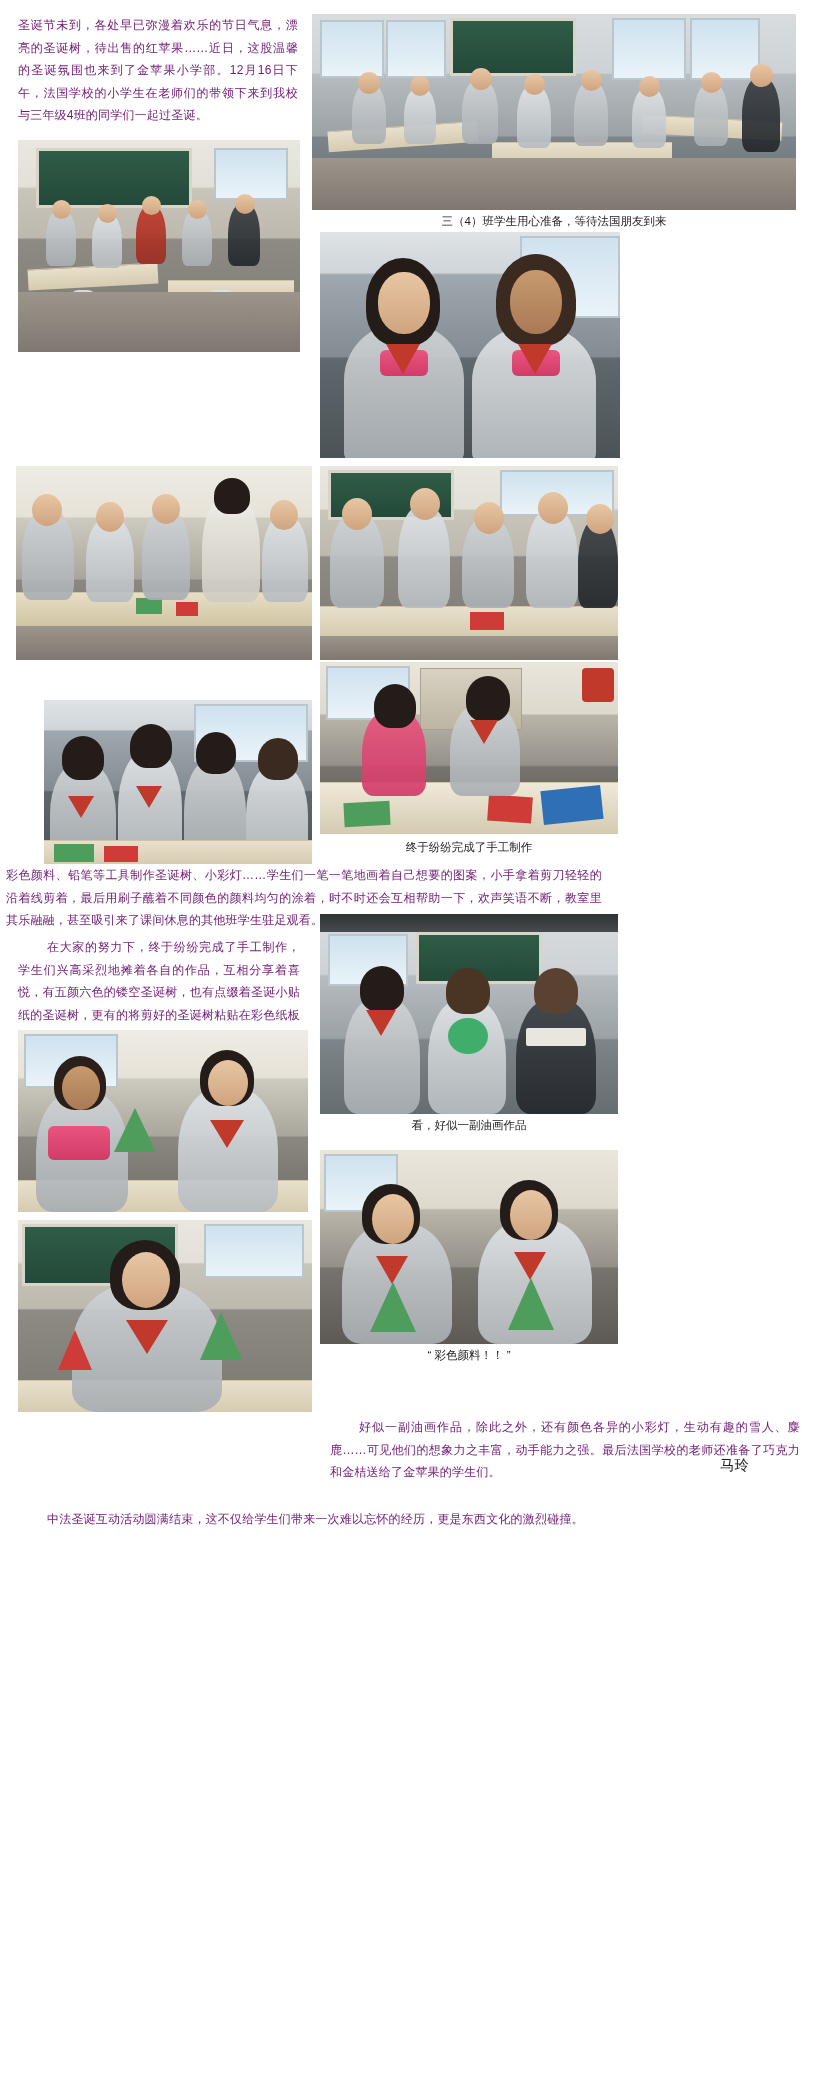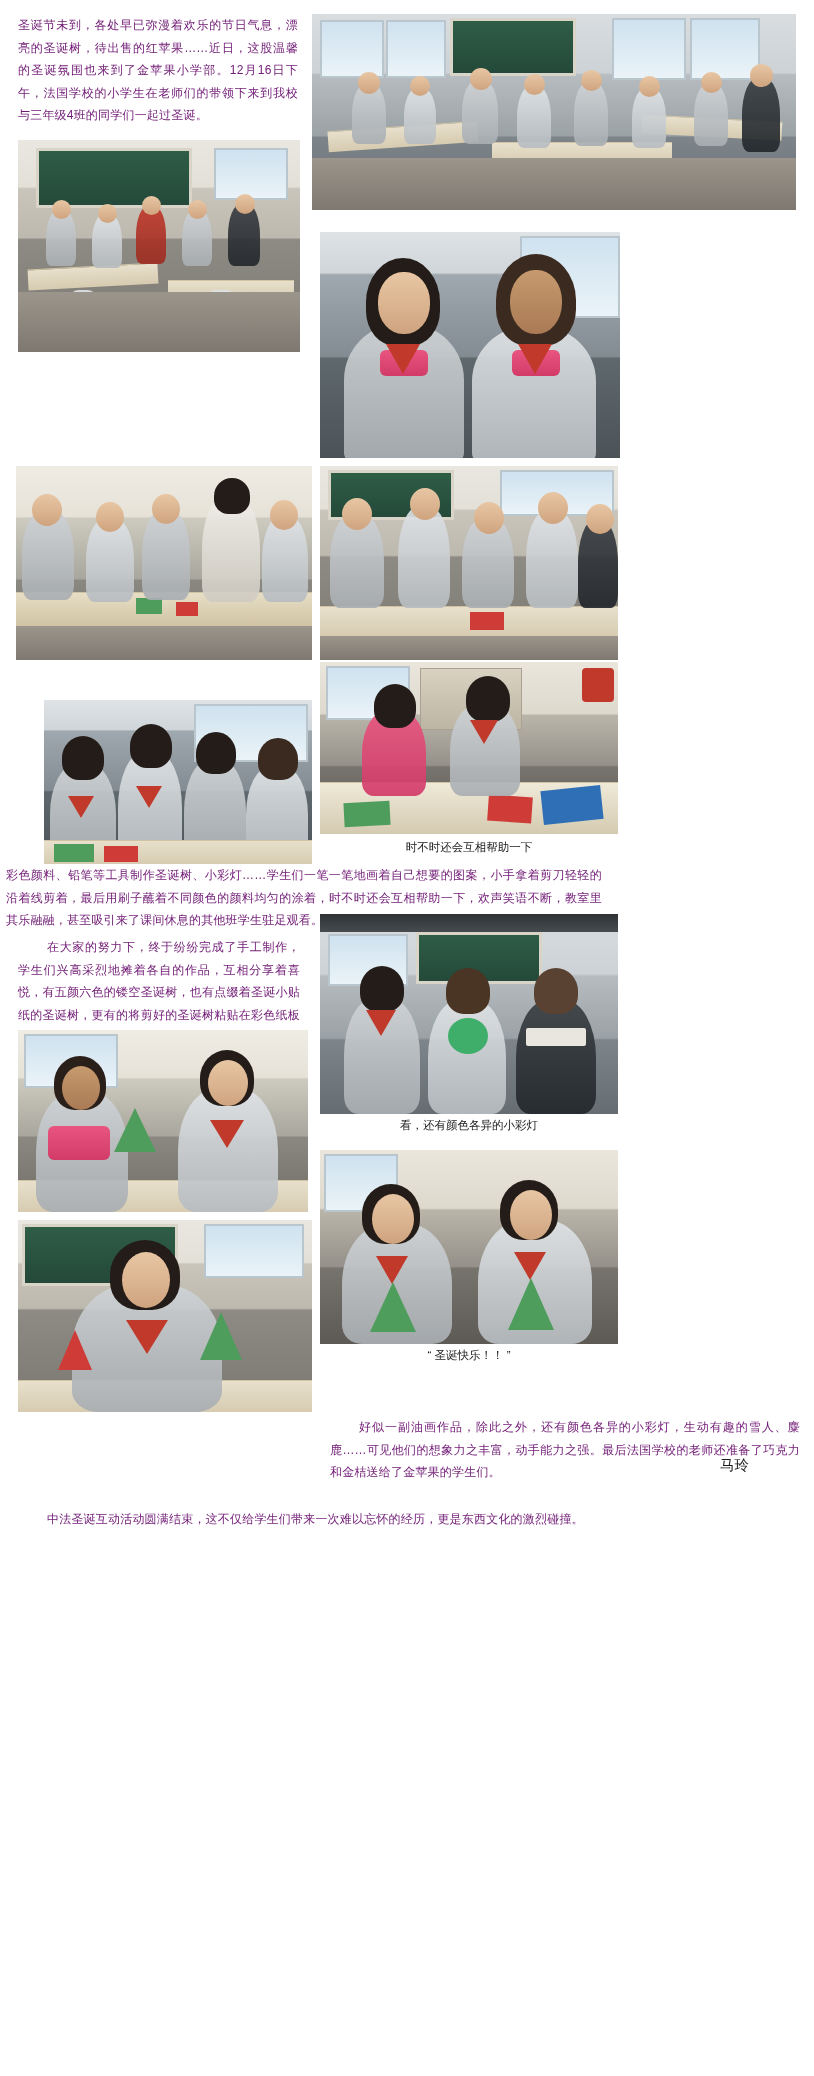--- a/index.html
+++ b/index.html
@@ -124,20 +124,21 @@
     <div class="ov uniform" style="left:262px; top:68px; width:34px; height:64px;"></div>
     <div class="head" style="left:269px; top:56px; width:21px; height:21px;"></div>
     <div class="ov uniform2" style="left:320px; top:74px; width:34px; height:60px;"></div>
     <div class="head" style="left:327px; top:62px; width:21px; height:21px;"></div>
     <div class="ov uniform" style="left:382px; top:70px; width:34px; height:62px;"></div>
     <div class="head" style="left:389px; top:58px; width:21px; height:21px;"></div>
     <div class="ov dark" style="left:430px; top:64px; width:38px; height:74px;"></div>
     <div class="head" style="left:438px; top:50px; width:23px; height:23px;"></div>
     <div class="floor" style="height:52px;"></div>
   </div>
+  <div class="caption" style="left:312px; top:214px; width:484px;">三（4）班学生用心准备，等待法国朋友到来</div>
 
   <div class="photo cls-a" style="left:18px; top:140px; width:282px; height:212px;">
     <div class="board" style="left:18px; top:8px; width:150px; height:54px;"></div>
     <div class="win" style="left:196px; top:8px; width:70px; height:48px;"></div>
     <div class="desk" style="left:10px; top:126px; width:130px; height:20px; transform:rotate(-3deg);"></div>
     <div class="desk" style="left:150px; top:140px; width:126px; height:20px;"></div>
     <div class="ov uniform" style="left:28px; top:70px; width:30px; height:56px;"></div>
     <div class="head" style="left:34px; top:60px; width:19px; height:19px;"></div>
     <div class="ov uniform2" style="left:74px; top:74px; width:30px; height:54px;"></div>
     <div class="head" style="left:80px; top:64px; width:19px; height:19px;"></div>
@@ -210,21 +211,21 @@
     <div class="bluep" style="left:222px; top:126px; width:60px; height:34px; transform:rotate(-6deg);"></div>
     <div class="redp" style="left:168px; top:134px; width:44px; height:26px; transform:rotate(4deg);"></div>
     <div class="green-paper" style="left:24px; top:140px; width:46px; height:24px; transform:rotate(-3deg);"></div>
     <div class="ov pink" style="left:42px; top:48px; width:64px; height:86px;"></div>
     <div class="hair" style="left:54px; top:22px; width:42px; height:44px;"></div>
     <div class="ov uniform" style="left:130px; top:42px; width:70px; height:92px;"></div>
     <div class="hair" style="left:146px; top:14px; width:44px; height:46px;"></div>
     <div class="tie" style="left:150px; top:58px; width:28px; height:24px; clip-path:polygon(0 0,100% 0,50% 100%);"></div>
     <div style="position:absolute; right:4px; top:6px; width:32px; height:34px; background:#c0392b; border-radius:4px;"></div>
   </div>
-  <div class="caption" style="left:320px; top:840px; width:298px;">时不时还会互相帮助一下</div>
+  <div class="caption" style="left:320px; top:840px; width:298px;">终于纷纷完成了手工制作</div>
 
   <div class="photo cls-d" style="left:44px; top:700px; width:268px; height:164px;">
     <div class="win" style="left:150px; top:4px; width:110px; height:54px;"></div>
     <div class="ov uniform" style="left:6px; top:64px; width:66px; height:100px;"></div>
     <div class="hair" style="left:18px; top:36px; width:42px; height:44px;"></div>
     <div class="ov uniform2" style="left:74px; top:52px; width:64px; height:112px;"></div>
     <div class="hair" style="left:86px; top:24px; width:42px; height:44px;"></div>
     <div class="ov uniform" style="left:140px; top:60px; width:62px; height:104px;"></div>
     <div class="hair" style="left:152px; top:32px; width:40px; height:42px;"></div>
     <div class="ov uniform2" style="left:202px; top:66px; width:62px; height:98px;"></div>
@@ -247,21 +248,21 @@
     <div class="ov uniform" style="left:24px; top:84px; width:76px; height:116px;"></div>
     <div class="hair" style="left:40px; top:52px; width:44px; height:46px;"></div>
     <div class="tie" style="left:46px; top:96px; width:30px; height:26px; clip-path:polygon(0 0,100% 0,50% 100%);"></div>
     <div class="ov uniform2" style="left:108px; top:86px; width:78px; height:114px;"></div>
     <div class="hair" style="left:126px; top:54px; width:44px; height:46px; background:#4a3424;"></div>
     <div style="position:absolute; left:128px; top:104px; width:40px; height:36px; border-radius:50%; background:#3fae6a;"></div>
     <div class="ov dark" style="left:196px; top:86px; width:80px; height:114px;"></div>
     <div class="hair" style="left:214px; top:54px; width:44px; height:46px; background:#5a4232;"></div>
     <div style="position:absolute; left:206px; top:114px; width:60px; height:18px; background:#e8e6df; border-radius:2px;"></div>
   </div>
-  <div class="caption" style="left:320px; top:1118px; width:298px;">看，还有颜色各异的小彩灯</div>
+  <div class="caption" style="left:320px; top:1118px; width:298px;">看，好似一副油画作品</div>
 
   <div class="photo cls-c" style="left:18px; top:1030px; width:290px; height:182px;">
     <div class="win" style="left:6px; top:4px; width:90px; height:50px;"></div>
     <div class="desk" style="left:0; top:150px; width:290px; height:32px;"></div>
     <div class="ov uniform" style="left:18px; top:62px; width:92px; height:120px;"></div>
     <div class="hair" style="left:36px; top:26px; width:52px; height:54px; background:#2a1f19;"></div>
     <div class="head" style="left:44px; top:36px; width:38px; height:44px; background:linear-gradient(180deg,#c79a6e,#a97a54);"></div>
     <div class="pink" style="position:absolute; left:30px; top:96px; width:62px; height:34px; border-radius:6px;"></div>
     <div class="green-paper" style="left:96px; top:78px; width:42px; height:44px; clip-path:polygon(50% 0,100% 100%,0 100%);"></div>
     <div class="ov uniform2" style="left:160px; top:58px; width:100px; height:124px;"></div>
@@ -276,21 +277,21 @@
     <div class="hair" style="left:42px; top:34px; width:58px; height:60px;"></div>
     <div class="head" style="left:52px; top:44px; width:42px; height:50px;"></div>
     <div class="tie" style="left:56px; top:106px; width:32px; height:28px; clip-path:polygon(0 0,100% 0,50% 100%);"></div>
     <div class="green-paper" style="left:50px; top:132px; width:46px; height:50px; clip-path:polygon(50% 0,100% 100%,0 100%);"></div>
     <div class="ov uniform2" style="left:158px; top:70px; width:114px; height:124px;"></div>
     <div class="hair" style="left:180px; top:30px; width:58px; height:60px;"></div>
     <div class="head" style="left:190px; top:40px; width:42px; height:50px;"></div>
     <div class="tie" style="left:194px; top:102px; width:32px; height:28px; clip-path:polygon(0 0,100% 0,50% 100%);"></div>
     <div class="green-paper" style="left:188px; top:128px; width:46px; height:52px; clip-path:polygon(50% 0,100% 100%,0 100%);"></div>
   </div>
-  <div class="caption" style="left:320px; top:1348px; width:298px;">“ 圣诞快乐！！ ”</div>
+  <div class="caption" style="left:320px; top:1348px; width:298px;">“ 彩色颜料！！ ”</div>
 
   <div class="photo cls-a" style="left:18px; top:1220px; width:294px; height:192px;">
     <div class="board" style="left:4px; top:4px; width:150px; height:56px;"></div>
     <div class="win" style="left:186px; top:4px; width:96px; height:50px;"></div>
     <div class="desk" style="left:0; top:160px; width:294px; height:32px;"></div>
     <div class="ov uniform" style="left:54px; top:64px; width:150px; height:128px;"></div>
     <div class="hair" style="left:92px; top:20px; width:70px; height:70px;"></div>
     <div class="head" style="left:104px; top:32px; width:48px; height:56px;"></div>
     <div class="tie" style="left:108px; top:100px; width:42px; height:34px; clip-path:polygon(0 0,100% 0,50% 100%);"></div>
     <div class="green-paper" style="left:182px; top:92px; width:42px; height:48px; clip-path:polygon(50% 0,100% 100%,0 100%);"></div>

